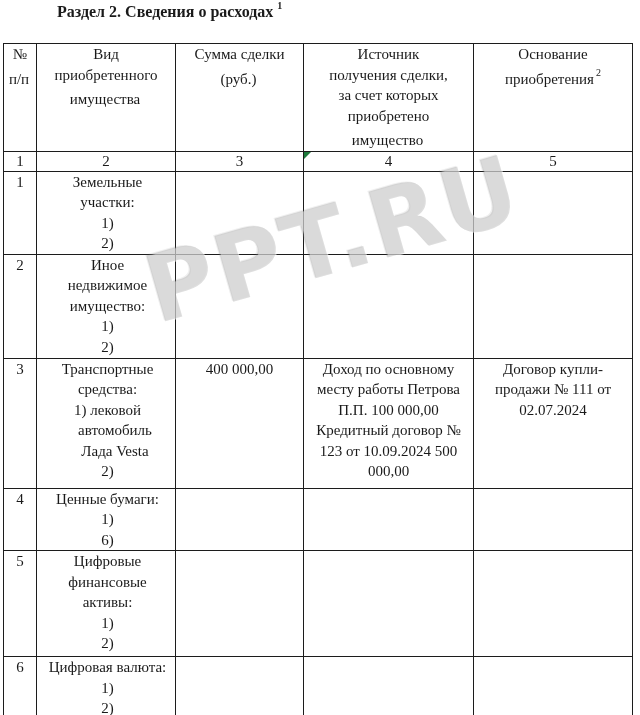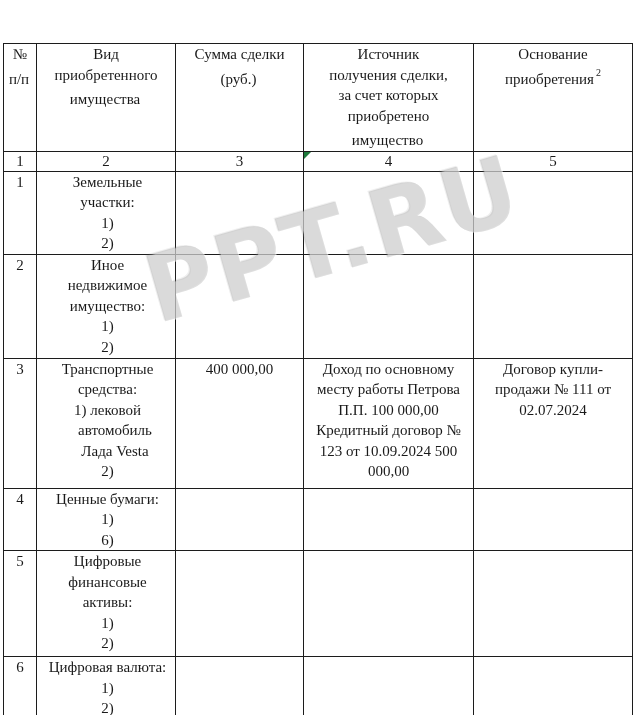--- a/index.html
+++ b/index.html
@@ -74,20 +74,23 @@
     pointer-events: none;
     z-index: 10;
     text-shadow: 1px 1px 0 rgba(255,255,255,0.6), -1px -1px 0 rgba(120,120,120,0.12);
   }
 </style>
 </head>
 <body>
 
 <div class="page">
 
+  <div class="title">
+    <span>Раздел 2. Сведения о расходах</span><sup>1</sup>
+  </div>
 
   <table class="doc">
     <colgroup>
       <col style="width:33px">
       <col style="width:139px">
       <col style="width:128px">
       <col style="width:170px">
       <col style="width:159px">
     </colgroup>
     <thead>

